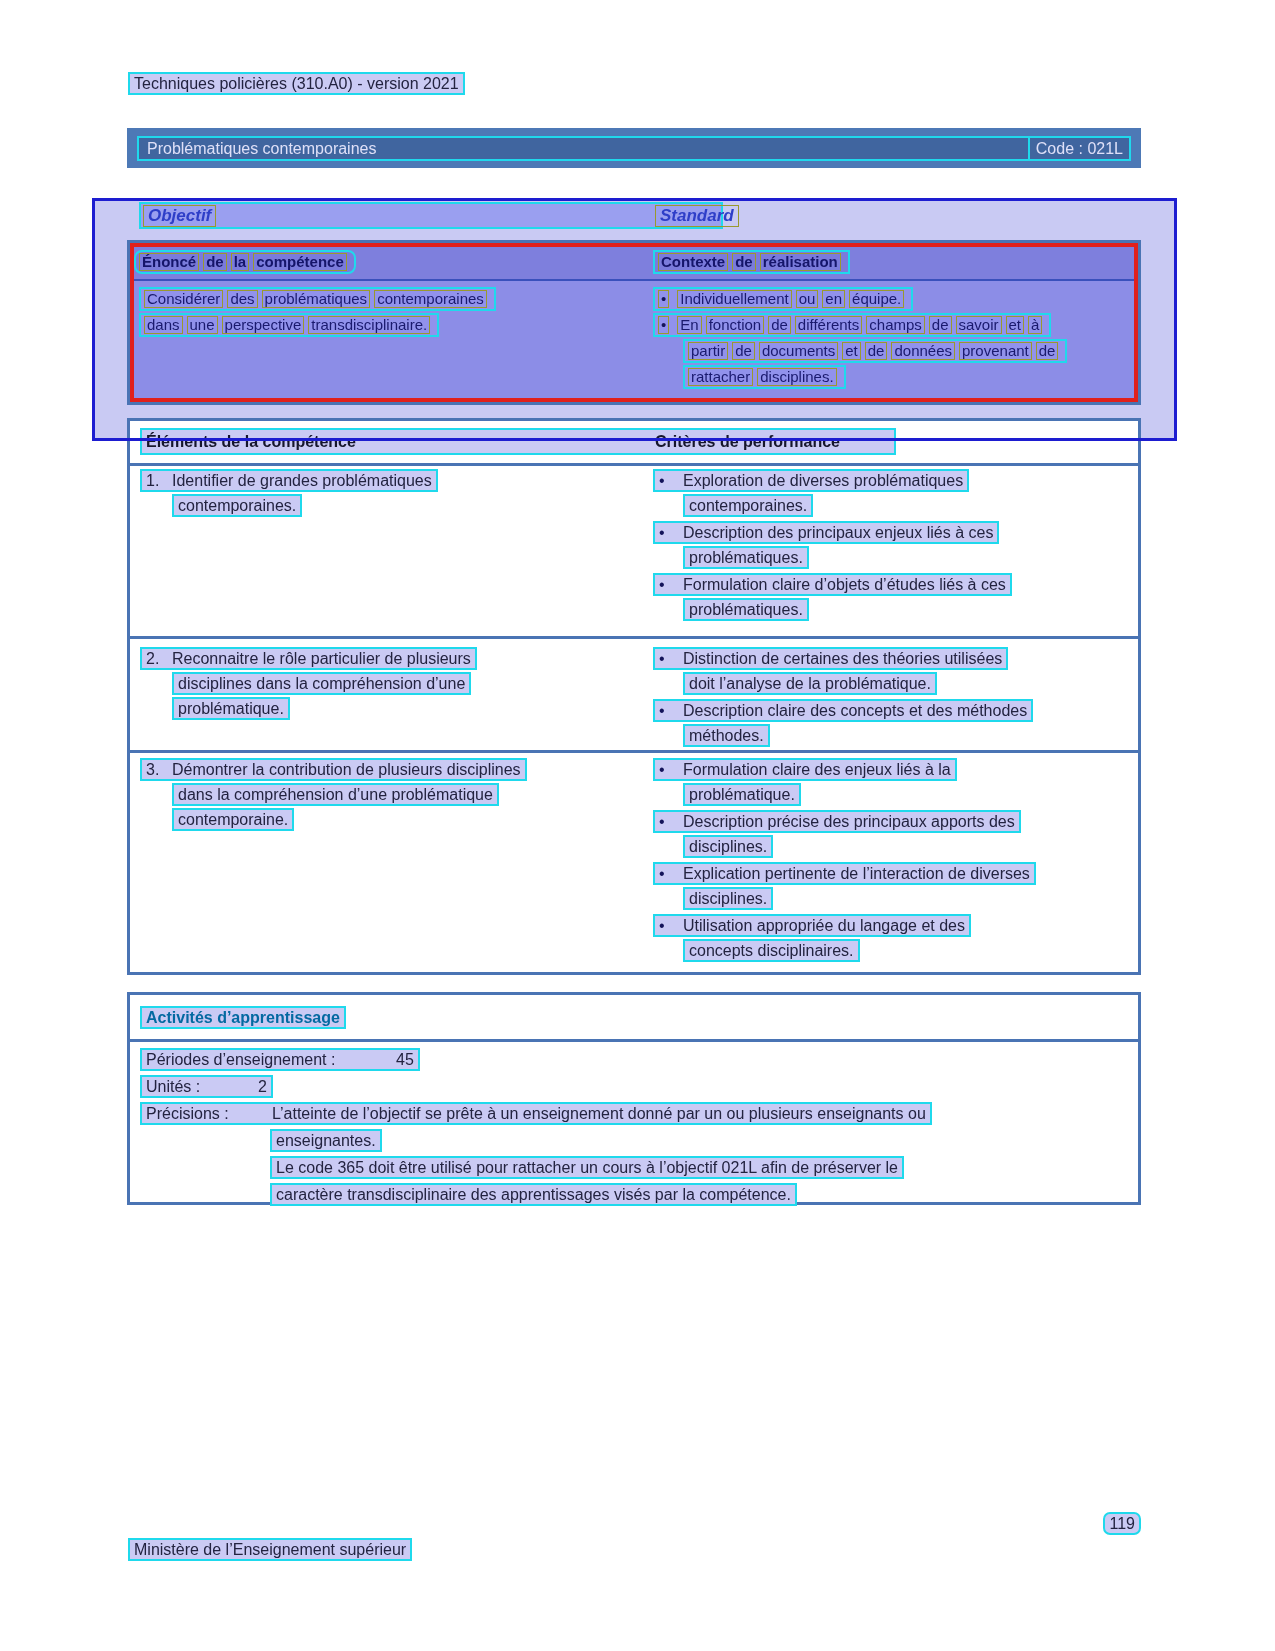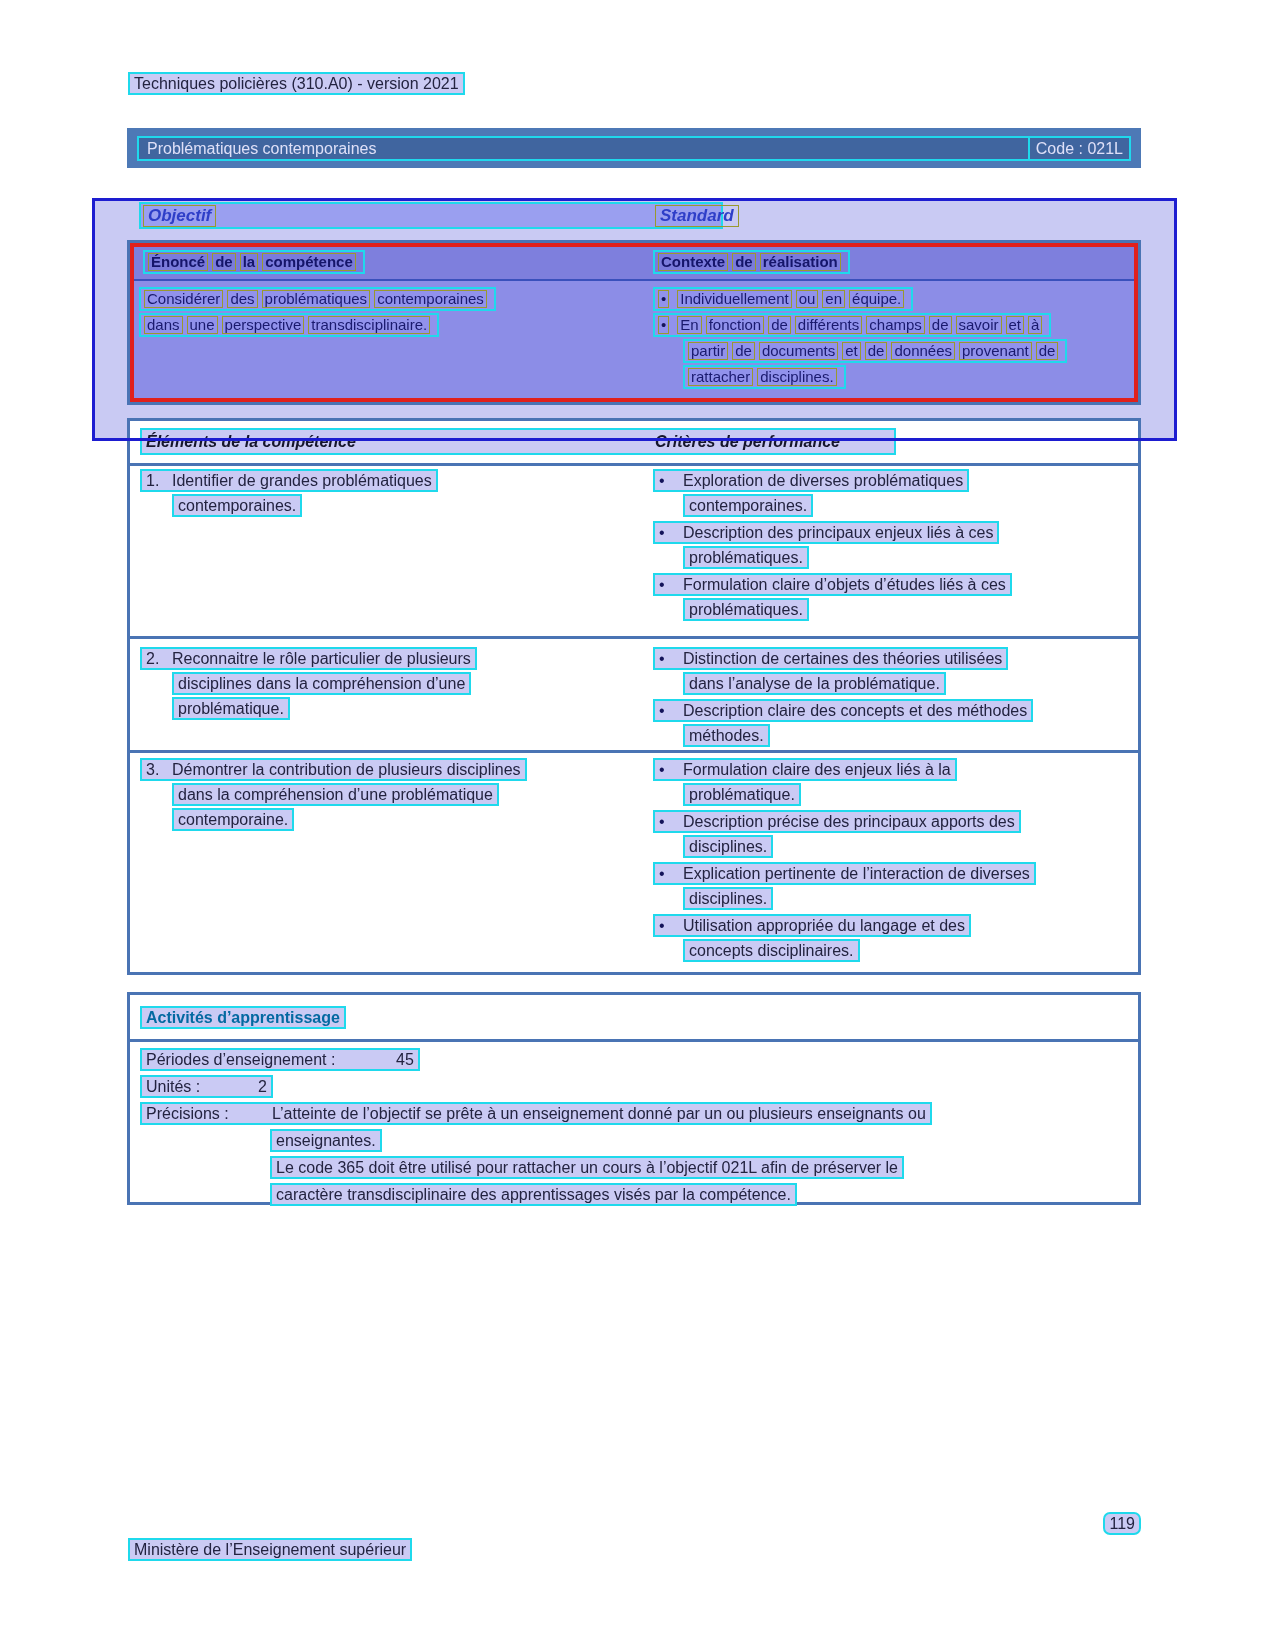--- a/index.html
+++ b/index.html
@@ -63,31 +63,31 @@
       border:2px solid var(--cyan);font-size:17px;font-style:italic;font-weight:bold;color:#2e3ec8;z-index:2;}
   .ow{position:absolute;top:1px;display:inline-block;border:1px solid var(--olive);padding:0 4px;line-height:20px;}
   .ow.o1{left:2px;}
   .ow.o2{left:514px;}
 
   
   .t1{position:absolute;left:127px;top:240px;width:1014px;height:165px;border:3px solid var(--steel);z-index:2;}
   .t1-red{position:absolute;inset:0;border:4px solid var(--red);background:var(--t1bg);}
   .t1-head{position:relative;height:34px;background:var(--t1head);border-bottom:2px solid #3a50bc;}
   .t1-head .pline{position:absolute;top:3px;}
-  .t1-head .ph-l{left:9px;}
+  .t1-head .ph-l{left:0;border-radius:8px;}
   .t1-head .ph-r{left:519px;}
   .t1-body{position:relative;}
   .t1 .cell-l{position:absolute;left:5px;top:6px;}
   .t1 .cell-r{position:absolute;left:519px;top:6px;}
 
   
   .t2{position:absolute;left:127px;top:418px;width:1014px;height:557px;border:3px solid var(--steel);background:#fff;z-index:1;}
   .t2-head{position:absolute;left:0;right:0;top:0;height:42px;}
   .head-box{position:absolute;left:10px;top:7px;width:756px;height:27px;border:2px solid var(--cyan);
-      background:var(--lav);font-size:16px;font-weight:bold;color:#16162c;line-height:23px;padding-left:4px;white-space:nowrap;font-style:italic;}
+      background:var(--lav);font-size:16px;font-weight:bold;color:#16162c;line-height:23px;padding-left:4px;white-space:nowrap;}
   .head-box .hr2{position:absolute;left:513px;top:0;}
   .sep{position:absolute;left:0;right:0;height:3px;background:var(--steel);}
   .sep-h{top:42px;} .sep1{top:215px;} .sep2{top:329px;}
   .t2-row{position:absolute;left:0;right:0;}
   .row1{top:48px;} .row2{top:226px;} .row3{top:337px;}
   .t2 .cell-l{position:absolute;left:10px;top:0;}
   .t2 .cell-r{position:absolute;left:523px;top:0;}
 
   
   .act{position:absolute;left:127px;top:992px;width:1014px;height:213px;border:3px solid var(--steel);background:#fff;}
@@ -233,21 +233,21 @@
     <div class="sep sep1"></div>
     <div class="t2-row row2">
       <div class="cell-l">
           <div class="hl"><span class="num">2.</span>Reconnaitre le rôle particulier de plusieurs</div>
           <div class="hl cont">disciplines dans la compréhension d’une</div>
           <div class="hl cont">problématique.</div>
         </div>
       <div class="cell-r">
           <div class="grp">
             <div class="hl"><span class="blt">•</span>Distinction de certaines des théories utilisées</div>
-            <div class="hl cont">dans l’analyse de la problématique.</div>
+            <div class="hl cont">doit l’analyse de la problématique.</div>
           </div>
           <div class="grp">
             <div class="hl"><span class="blt">•</span>Description claire des concepts et des méthodes</div>
             <div class="hl cont">méthodes.</div>
           </div>
         </div>
     </div>
     <div class="sep sep2"></div>
     <div class="t2-row row3">
       <div class="cell-l">

